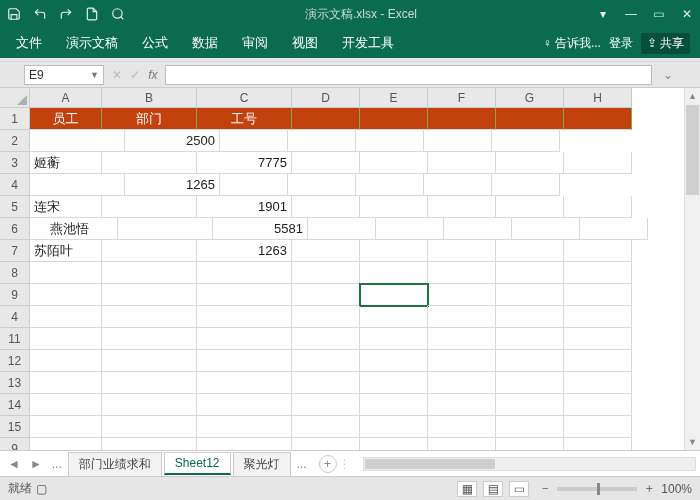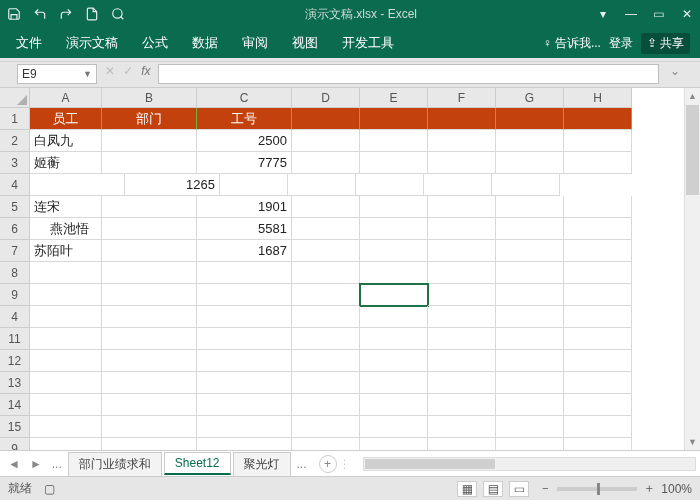--- a/index.html
+++ b/index.html
@@ -9,21 +9,21 @@
 .qat .ico{width:16px;height:16px;display:flex;align-items:center;justify-content:center;color:#e8f0ec}
 .titlebar .title{flex:1;text-align:center;color:#cdddd6;font-size:12px}
 .winbtns{display:flex;gap:14px;align-items:center}
 .winbtns .wb{width:14px;height:14px;display:flex;align-items:center;justify-content:center;color:#e8f0ec}
 .ribbon-tabs{background:#0a6b4e;color:#fff;height:30px;display:flex;align-items:center;gap:0;padding:0 4px}
 .ribbon-tabs .tab{padding:0 12px;height:30px;display:flex;align-items:center;font-size:13px}
 .ribbon-tabs .right{margin-left:auto;display:flex;align-items:center;gap:8px;padding-right:6px}
 .ribbon-tabs .right .item{display:flex;align-items:center;gap:3px}
 .ribbon-tabs .right .share{background:#084f3b;padding:2px 6px;border-radius:2px}
 .ribbon-body{height:4px;background:#e6e6e6;border-bottom:1px solid #d4d4d4}
-.fxbar{height:26px;background:#e6e6e6;border-bottom:1px solid #ccc;display:flex;align-items:flex-start;padding:2px 17px;gap:8px}
+.fxbar{height:26px;background:#e6e6e6;border-bottom:1px solid #ccc;display:flex;align-items:center;padding:2px 24px;gap:8px}
 .namebox{width:80px;height:20px;background:#fff;border:1px solid #bdbdbd;display:flex;align-items:center;padding:0 4px;font-size:12px;color:#333}
 .namebox .dd{margin-left:auto;color:#777;font-size:9px}
 .fx-btns{display:flex;gap:8px;align-items:center;color:#bbb}
 .fx-btns .fx{font-style:italic;color:#777}
 .fx-input{flex:1;height:20px;background:#fff;border:1px solid #bdbdbd}
 .fx-expand{width:16px;color:#888;text-align:center}
 .grid-wrap{flex:1;display:flex;overflow:hidden;position:relative;background:#fff}
 .selectall{width:30px;height:20px;background:#e8e8e8;border-right:1px solid #ccc;border-bottom:1px solid #ccc;position:relative}
 .selectall:after{content:"";position:absolute;right:2px;bottom:2px;border:5px solid transparent;border-right-color:#b0b0b0;border-bottom-color:#b0b0b0}
 .colheads{display:flex;height:20px;background:#e8e8e8;border-bottom:1px solid #ccc}
@@ -44,21 +44,21 @@
 .vscroll .thumb{height:90px;background:#cfcfcf;margin:1px}
 .vscroll .track{flex:1}
 .sheettabs{height:26px;background:#fff;border-top:1px solid #ccc;display:flex;align-items:center;padding:0 4px;gap:2px}
 .sheettabs .nav{color:#888;padding:0 4px}
 .sheettabs .st{padding:3px 10px;border:1px solid #ccc;border-bottom:none;background:#f3f3f3;color:#444;font-size:12px}
 .sheettabs .st.active{background:#fff;border-bottom:2px solid #0a6b4e;color:#0a6b4e}
 .sheettabs .addsh{width:18px;height:18px;border:1px solid #ccc;border-radius:50%;display:flex;align-items:center;justify-content:center;color:#888;margin-left:6px}
 .sheettabs .sep{color:#ccc}
 .sheettabs .hscroll{flex:1;height:14px;background:#f0f0f0;border:1px solid #ddd;margin-left:10px;position:relative}
 .sheettabs .hscroll .hthumb{position:absolute;left:1px;top:1px;bottom:1px;width:130px;background:#cfcfcf}
-.statusbar{height:24px;background:#e6e6e6;border-top:1px solid #ccc;display:flex;align-items:center;padding:0 8px;gap:12px;color:#555;font-size:12px}
+.statusbar{height:24px;background:#e6e6e6;border-top:1px solid #ccc;display:flex;align-items:center;padding:0 8px;gap:4px;color:#555;font-size:12px}
 .statusbar .right{margin-left:auto;display:flex;align-items:center;gap:10px}
 .viewbtns{display:flex;gap:6px}
 .viewbtns .vb{width:20px;height:16px;border:1px solid #ccc;display:flex;align-items:center;justify-content:center;background:#fff}
 .zoom{display:flex;align-items:center;gap:6px}
 .zoom .slider{width:80px;height:4px;background:#ccc;position:relative}
 .zoom .slider:before{content:"";position:absolute;left:50%;top:-4px;width:3px;height:12px;background:#888}
 svg{width:14px;height:14px}
 </style>
 </head>
 <body>
@@ -181,21 +181,20 @@
               <div class="gc" style="width: 72px;">员工</div>
               <div class="gc" style="width: 95px;">部门</div>
               <div class="gc" style="width: 95px;">工号</div>
               <div class="gc" style="width: 68px;"></div>
               <div class="gc" style="width: 68px;"></div>
               <div class="gc" style="width: 68px;"></div>
               <div class="gc" style="width: 68px;"></div>
               <div class="gc" style="width: 68px;"></div>
             </div>
             <div class="gr">
-              <div class="gc" style="width: 72px;">白凤九</div>
               <div class="gc" style="width: 95px;"></div>
               <div class="gc num" style="width: 95px;">2500</div>
               <div class="gc" style="width: 68px;"></div>
               <div class="gc" style="width: 68px;"></div>
               <div class="gc" style="width: 68px;"></div>
               <div class="gc" style="width: 68px;"></div>
               <div class="gc" style="width: 68px;"></div>
             </div>
             <div class="gr">
               <div class="gc" style="width: 72px;">姬蘅</div>
@@ -220,33 +219,33 @@
               <div class="gc" style="width: 72px;">连宋</div>
               <div class="gc" style="width: 95px;"></div>
               <div class="gc num" style="width: 95px;">1901</div>
               <div class="gc" style="width: 68px;"></div>
               <div class="gc" style="width: 68px;"></div>
               <div class="gc" style="width: 68px;"></div>
               <div class="gc" style="width: 68px;"></div>
               <div class="gc" style="width: 68px;"></div>
             </div>
             <div class="gr">
-              <div class="gc" style="width: 72px; padding-left: 20px;">燕池悟</div>
+              <div class="gc" style="width: 88px; padding-left: 20px;">燕池悟</div>
               <div class="gc" style="width: 95px;"></div>
               <div class="gc num" style="width: 95px;">5581</div>
               <div class="gc" style="width: 68px;"></div>
               <div class="gc" style="width: 68px;"></div>
               <div class="gc" style="width: 68px;"></div>
               <div class="gc" style="width: 68px;"></div>
               <div class="gc" style="width: 68px;"></div>
             </div>
             <div class="gr">
               <div class="gc" style="width: 72px;">苏陌叶</div>
               <div class="gc" style="width: 95px;"></div>
-              <div class="gc num" style="width: 95px;">1687</div>
+              <div class="gc num" style="width: 95px;">1263</div>
               <div class="gc" style="width: 68px;"></div>
               <div class="gc" style="width: 68px;"></div>
               <div class="gc" style="width: 68px;"></div>
               <div class="gc" style="width: 68px;"></div>
               <div class="gc" style="width: 68px;"></div>
             </div>
             <div class="gr">
               <div class="gc" style="width: 72px;"></div>
               <div class="gc" style="width: 95px;"></div>
               <div class="gc" style="width: 95px;"></div>

